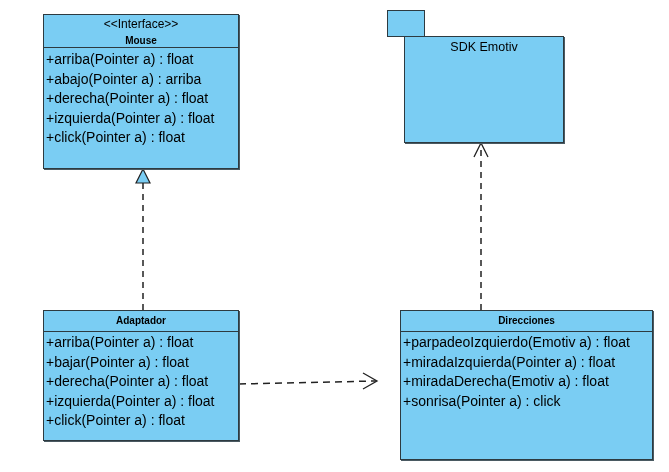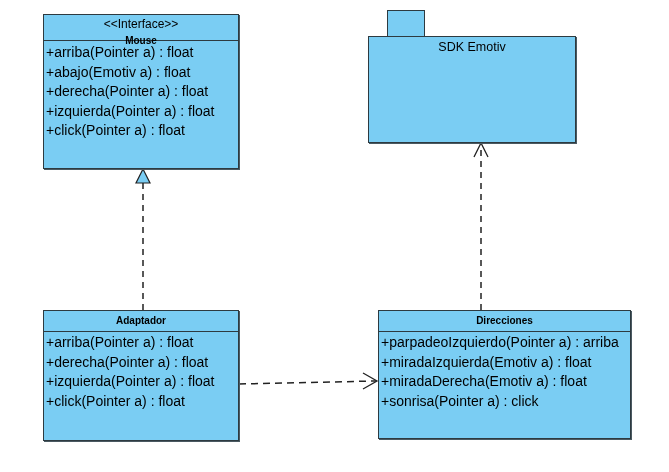--- a/index.html
+++ b/index.html
@@ -26,53 +26,54 @@
   <polygon points="143,169 136,183 150,183" fill="#7acdf3" stroke="#222" stroke-width="1.2"></polygon>
 
   <line x1="481" y1="310" x2="481" y2="145" stroke="#222" stroke-width="1.5" stroke-dasharray="6,5"></line>
   <polyline points="474,157 481,143 488,157" fill="none" stroke="#222" stroke-width="1.3"></polyline>
 
   <line x1="239" y1="384" x2="376" y2="381" stroke="#222" stroke-width="1.5" stroke-dasharray="7,5"></line>
   <polyline points="363,373 377,381 363,389" fill="none" stroke="#222" stroke-width="1.3"></polyline>
 </svg>
 
 <div class="cls" style="left:43px; top:14px; width:196px; height:155px;">
-  <div class="cls-head" style="height:26px;">
+  <div class="cls-head" style="height:33px;">
     <div class="stereo">&lt;&lt;Interface&gt;&gt;</div>
     <div class="cname">Mouse</div>
   </div>
   <div class="ops">
     <div>+arriba(Pointer a) : float</div>
-    <div>+abajo(Emotiv a) : float</div>
+    <div>+abajo(Pointer a) : arriba</div>
     <div>+derecha(Pointer a) : float</div>
     <div>+izquierda(Pointer a) : float</div>
     <div>+click(Pointer a) : float</div>
   </div>
 </div>
 
 <div class="pkg-tab" style="left:387px; top:10px; width:38px; height:27px;"></div>
-<div class="pkg-body" style="left:368px; top:36px; width:208px; height:107px;">
+<div class="pkg-body" style="left:404px; top:36px; width:160px; height:107px;">
   <div class="pkg-name">SDK Emotiv</div>
 </div>
 
 <div class="cls" style="left:43px; top:310px; width:196px; height:131px;">
   <div class="cls-head" style="height:21px;">
     <div class="cname" style="padding-top:1px;text-align:center;">Adaptador</div>
   </div>
   <div class="ops" style="padding-top:1px;">
     <div>+arriba(Pointer a) : float</div>
+    <div>+bajar(Pointer a) : float</div>
     <div>+derecha(Pointer a) : float</div>
     <div>+izquierda(Pointer a) : float</div>
     <div>+click(Pointer a) : float</div>
   </div>
 </div>
 
-<div class="cls" style="left:378px; top:310px; width:253px; height:129px;">
+<div class="cls" style="left:400px; top:310px; width:253px; height:150px;">
   <div class="cls-head" style="height:21px;">
     <div class="cname" style="padding-top:1px;">Direcciones</div>
   </div>
   <div class="ops" style="padding-top:1px;">
-    <div>+parpadeoIzquierdo(Pointer a) : arriba</div>
-    <div>+miradaIzquierda(Emotiv a) : float</div>
+    <div>+parpadeoIzquierdo(Emotiv a) : float</div>
+    <div>+miradaIzquierda(Pointer a) : float</div>
     <div>+miradaDerecha(Emotiv a) : float</div>
     <div>+sonrisa(Pointer a) : click</div>
   </div>
 </div>
 
 </body></html>

